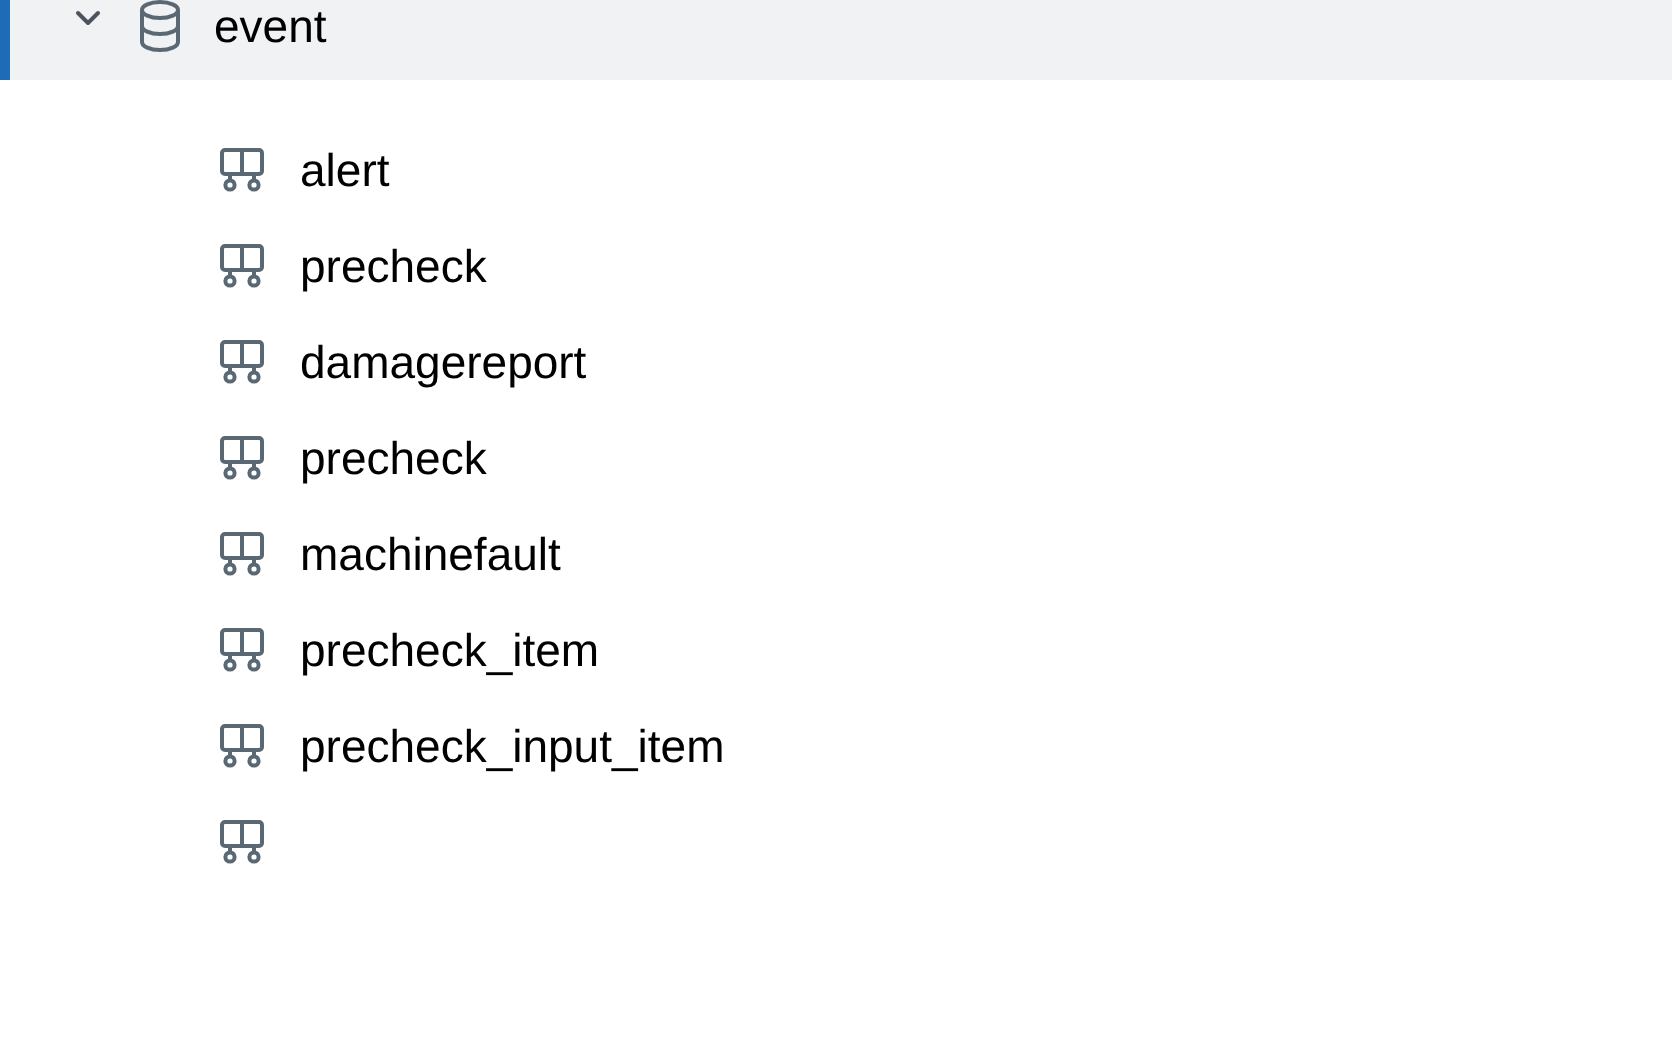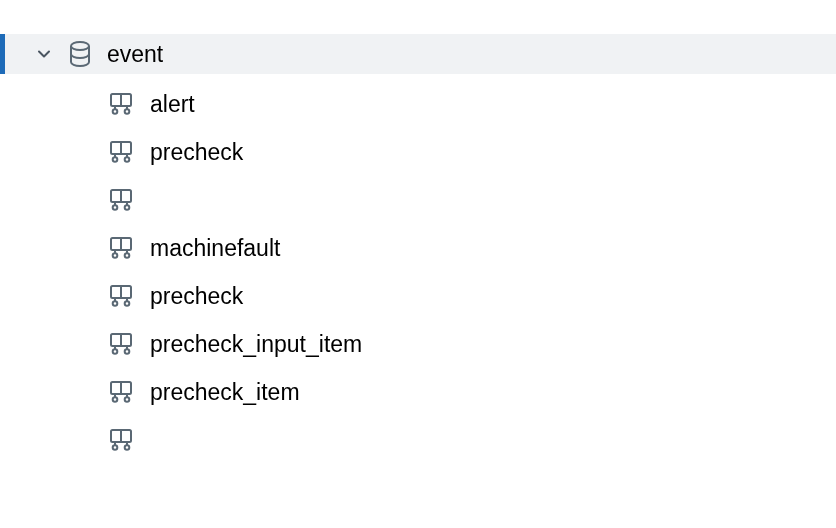--- a/index.html
+++ b/index.html
@@ -1,40 +1,38 @@
 <!DOCTYPE html>
 <html><head>
 <meta charset="utf-8">
 <style>
   * { margin: 0; padding: 0; box-sizing: border-box; }
   html, body { width: 836px; height: 528px; font-family: -apple-system, BlinkMacSystemFont, "Segoe UI", Helvetica, Arial, sans-serif; font-size: 22px; color: #000; background: #fff; overflow: hidden; }
   .tree { padding-top: 0px; }
   .schema-row {
     display: flex;
-    align-items: center;
     height: 40px;
     background: #f0f2f4;
     border-left: 5px solid #1e6bb8;
     padding-left: 30px;
     cursor: pointer;
-    margin-top: 34px;
   }
   .chevron {
     width: 18px; height: 18px;
     display: inline-flex; align-items: center; justify-content: center;
     margin-right: 14px;
   }
   .db-icon {
     width: 26px; height: 26px;
     display: inline-flex; align-items: center; justify-content: center;
     margin-right: 14px;
     color: #5a6874;
   }
   .schema-label { font-size: 23px; color: #000; }
-  .children { padding-top: 6px; }
+  .children { padding-top: 21px; }
   .table-row {
     display: flex;
     align-items: center;
     height: 48px;
     padding-left: 108px;
     cursor: pointer;
   }
   .table-icon {
     width: 26px; height: 26px;
     display: inline-flex; align-items: center; justify-content: center;
@@ -99,22 +97,37 @@
       <span class="table-icon">
         <svg width="24" height="24" viewBox="0 0 24 24" fill="none">
           <rect x="2" y="2" width="20" height="12" rx="1.5" stroke="#5a6874" stroke-width="2"></rect>
           <line x1="12" y1="2" x2="12" y2="14" stroke="#5a6874" stroke-width="2"></line>
           <circle cx="6" cy="19.5" r="2.3" stroke="#5a6874" stroke-width="2"></circle>
           <circle cx="18" cy="19.5" r="2.3" stroke="#5a6874" stroke-width="2"></circle>
           <line x1="6" y1="14" x2="6" y2="17" stroke="#5a6874" stroke-width="2"></line>
           <line x1="18" y1="14" x2="18" y2="17" stroke="#5a6874" stroke-width="2"></line>
         </svg>
       </span>
+      <span class="table-label">damagereport</span>
     </div>
 
+
+    <div class="table-row">
+      <span class="table-icon">
+        <svg width="24" height="24" viewBox="0 0 24 24" fill="none">
+          <rect x="2" y="2" width="20" height="12" rx="1.5" stroke="#5a6874" stroke-width="2"></rect>
+          <line x1="12" y1="2" x2="12" y2="14" stroke="#5a6874" stroke-width="2"></line>
+          <circle cx="6" cy="19.5" r="2.3" stroke="#5a6874" stroke-width="2"></circle>
+          <circle cx="18" cy="19.5" r="2.3" stroke="#5a6874" stroke-width="2"></circle>
+          <line x1="6" y1="14" x2="6" y2="17" stroke="#5a6874" stroke-width="2"></line>
+          <line x1="18" y1="14" x2="18" y2="17" stroke="#5a6874" stroke-width="2"></line>
+        </svg>
+      </span>
+      <span class="table-label">precheck</span>
+    </div>
 
     <div class="table-row">
       <span class="table-icon">
         <svg width="24" height="24" viewBox="0 0 24 24" fill="none">
           <rect x="2" y="2" width="20" height="12" rx="1.5" stroke="#5a6874" stroke-width="2"></rect>
           <line x1="12" y1="2" x2="12" y2="14" stroke="#5a6874" stroke-width="2"></line>
           <circle cx="6" cy="19.5" r="2.3" stroke="#5a6874" stroke-width="2"></circle>
           <circle cx="18" cy="19.5" r="2.3" stroke="#5a6874" stroke-width="2"></circle>
           <line x1="6" y1="14" x2="6" y2="17" stroke="#5a6874" stroke-width="2"></line>
           <line x1="18" y1="14" x2="18" y2="17" stroke="#5a6874" stroke-width="2"></line>
@@ -127,49 +140,35 @@
       <span class="table-icon">
         <svg width="24" height="24" viewBox="0 0 24 24" fill="none">
           <rect x="2" y="2" width="20" height="12" rx="1.5" stroke="#5a6874" stroke-width="2"></rect>
           <line x1="12" y1="2" x2="12" y2="14" stroke="#5a6874" stroke-width="2"></line>
           <circle cx="6" cy="19.5" r="2.3" stroke="#5a6874" stroke-width="2"></circle>
           <circle cx="18" cy="19.5" r="2.3" stroke="#5a6874" stroke-width="2"></circle>
           <line x1="6" y1="14" x2="6" y2="17" stroke="#5a6874" stroke-width="2"></line>
           <line x1="18" y1="14" x2="18" y2="17" stroke="#5a6874" stroke-width="2"></line>
         </svg>
       </span>
-      <span class="table-label">precheck</span>
+      <span class="table-label">precheck_item</span>
     </div>
 
     <div class="table-row">
       <span class="table-icon">
         <svg width="24" height="24" viewBox="0 0 24 24" fill="none">
           <rect x="2" y="2" width="20" height="12" rx="1.5" stroke="#5a6874" stroke-width="2"></rect>
           <line x1="12" y1="2" x2="12" y2="14" stroke="#5a6874" stroke-width="2"></line>
           <circle cx="6" cy="19.5" r="2.3" stroke="#5a6874" stroke-width="2"></circle>
           <circle cx="18" cy="19.5" r="2.3" stroke="#5a6874" stroke-width="2"></circle>
           <line x1="6" y1="14" x2="6" y2="17" stroke="#5a6874" stroke-width="2"></line>
           <line x1="18" y1="14" x2="18" y2="17" stroke="#5a6874" stroke-width="2"></line>
         </svg>
       </span>
       <span class="table-label">precheck_input_item</span>
-    </div>
-
-    <div class="table-row">
-      <span class="table-icon">
-        <svg width="24" height="24" viewBox="0 0 24 24" fill="none">
-          <rect x="2" y="2" width="20" height="12" rx="1.5" stroke="#5a6874" stroke-width="2"></rect>
-          <line x1="12" y1="2" x2="12" y2="14" stroke="#5a6874" stroke-width="2"></line>
-          <circle cx="6" cy="19.5" r="2.3" stroke="#5a6874" stroke-width="2"></circle>
-          <circle cx="18" cy="19.5" r="2.3" stroke="#5a6874" stroke-width="2"></circle>
-          <line x1="6" y1="14" x2="6" y2="17" stroke="#5a6874" stroke-width="2"></line>
-          <line x1="18" y1="14" x2="18" y2="17" stroke="#5a6874" stroke-width="2"></line>
-        </svg>
-      </span>
-      <span class="table-label">precheck_item</span>
     </div>
 
 
     <div class="table-row">
       <span class="table-icon">
         <svg width="24" height="24" viewBox="0 0 24 24" fill="none">
           <rect x="2" y="2" width="20" height="12" rx="1.5" stroke="#5a6874" stroke-width="2"></rect>
           <line x1="12" y1="2" x2="12" y2="14" stroke="#5a6874" stroke-width="2"></line>
           <circle cx="6" cy="19.5" r="2.3" stroke="#5a6874" stroke-width="2"></circle>
           <circle cx="18" cy="19.5" r="2.3" stroke="#5a6874" stroke-width="2"></circle>

